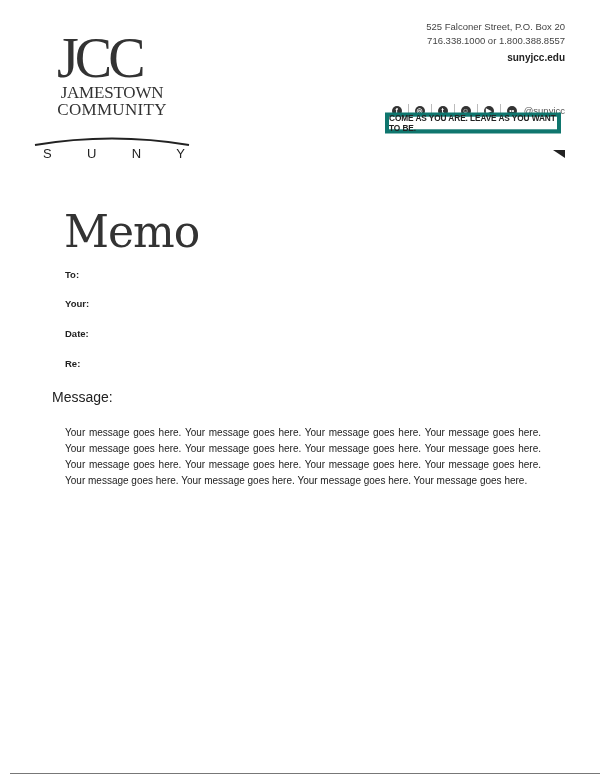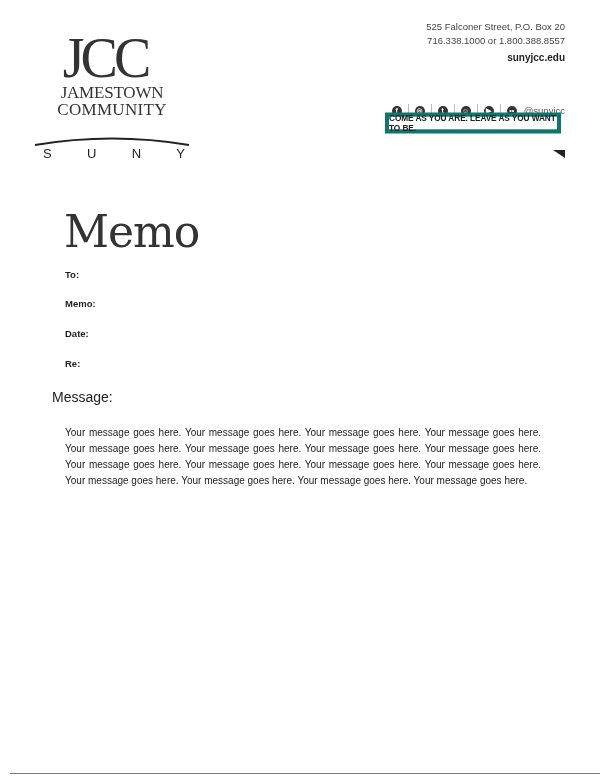--- a/index.html
+++ b/index.html
@@ -1,20 +1,20 @@
 <!DOCTYPE html>
 <html><head>
 <meta charset="utf-8">
 <style>
   html, body { margin:0; padding:0; background:#ffffff; }
   body { width:600px; height:776px; position:relative; overflow:hidden; font-family:"Liberation Sans", sans-serif; color:#2b2b2b; }
 
   
   .logo { position:absolute; left:33px; top:34px; width:158px; height:128px; }
-  .logo .jcc { position:absolute; left:17px; top:-4px; width:110px; text-align:center; font-family:"Liberation Serif", serif; font-size:56px; line-height:56px; color:#333; letter-spacing:-4px; }
+  .logo .jcc { position:absolute; left:24px; top:-4px; width:110px; text-align:left; font-family:"Liberation Serif", serif; font-size:56px; line-height:56px; color:#333; letter-spacing:-4px; }
   .logo .l1 { position:absolute; left:20px; top:50px; width:118px; text-align:center; font-family:"Liberation Serif", serif; font-size:17px; line-height:18px; color:#333; letter-spacing:-0.2px; }
   .logo .l2 { position:absolute; left:20px; top:67px; width:118px; text-align:center; font-family:"Liberation Serif", serif; font-size:17px; line-height:18px; color:#333; letter-spacing:0.3px; }
   .logo .l3 { position:absolute; left:20px; top:84px; width:118px; text-align:center; font-family:"Liberation Serif", serif; font-size:16px; line-height:18px; color:#333; letter-spacing:4.5px; }
   .logo svg.arc { position:absolute; left:0; top:100px; }
   .logo .suny { position:absolute; left:10px; top:112px; width:142px; display:flex; justify-content:space-between; font-family:"Liberation Sans", sans-serif; font-size:13px; color:#222; }
 
   
   .contact { position:absolute; right:35px; top:20px; text-align:right; font-size:9.5px; line-height:14px; color:#444; }
   .contact .web { font-weight:bold; font-size:10px; color:#222; margin-top:2px; line-height:16px; }
 
@@ -71,20 +71,20 @@
   <span class="sep"></span>
   <span class="ic">••</span>
   <span class="handle">@sunyjcc</span>
 </div>
 
 <div class="tagline">COME AS YOU ARE. LEAVE AS YOU WANT TO BE.</div>
 <div class="tagline-tail"></div>
 
 <div class="title">Memo</div>
 <div class="field" style="top:269px;">To:</div>
-<div class="field" style="top:298px;">Memo:</div>
+<div class="field" style="top:298px;">Your:</div>
 <div class="field" style="top:328px;">Date:</div>
 <div class="field" style="top:358px;">Re:</div>
 
 <div class="msg-label">Message:</div>
 <div class="msg-body">Your message goes here. Your message goes here. Your message goes here. Your message goes here. Your message goes here. Your message goes here. Your message goes here. Your message goes here. Your message goes here. Your message goes here. Your message goes here. Your message goes here. Your message goes here. Your message goes here. Your message goes here. Your message goes here.</div>
 
 <div class="bottom-line"></div>
 
 </body></html>

